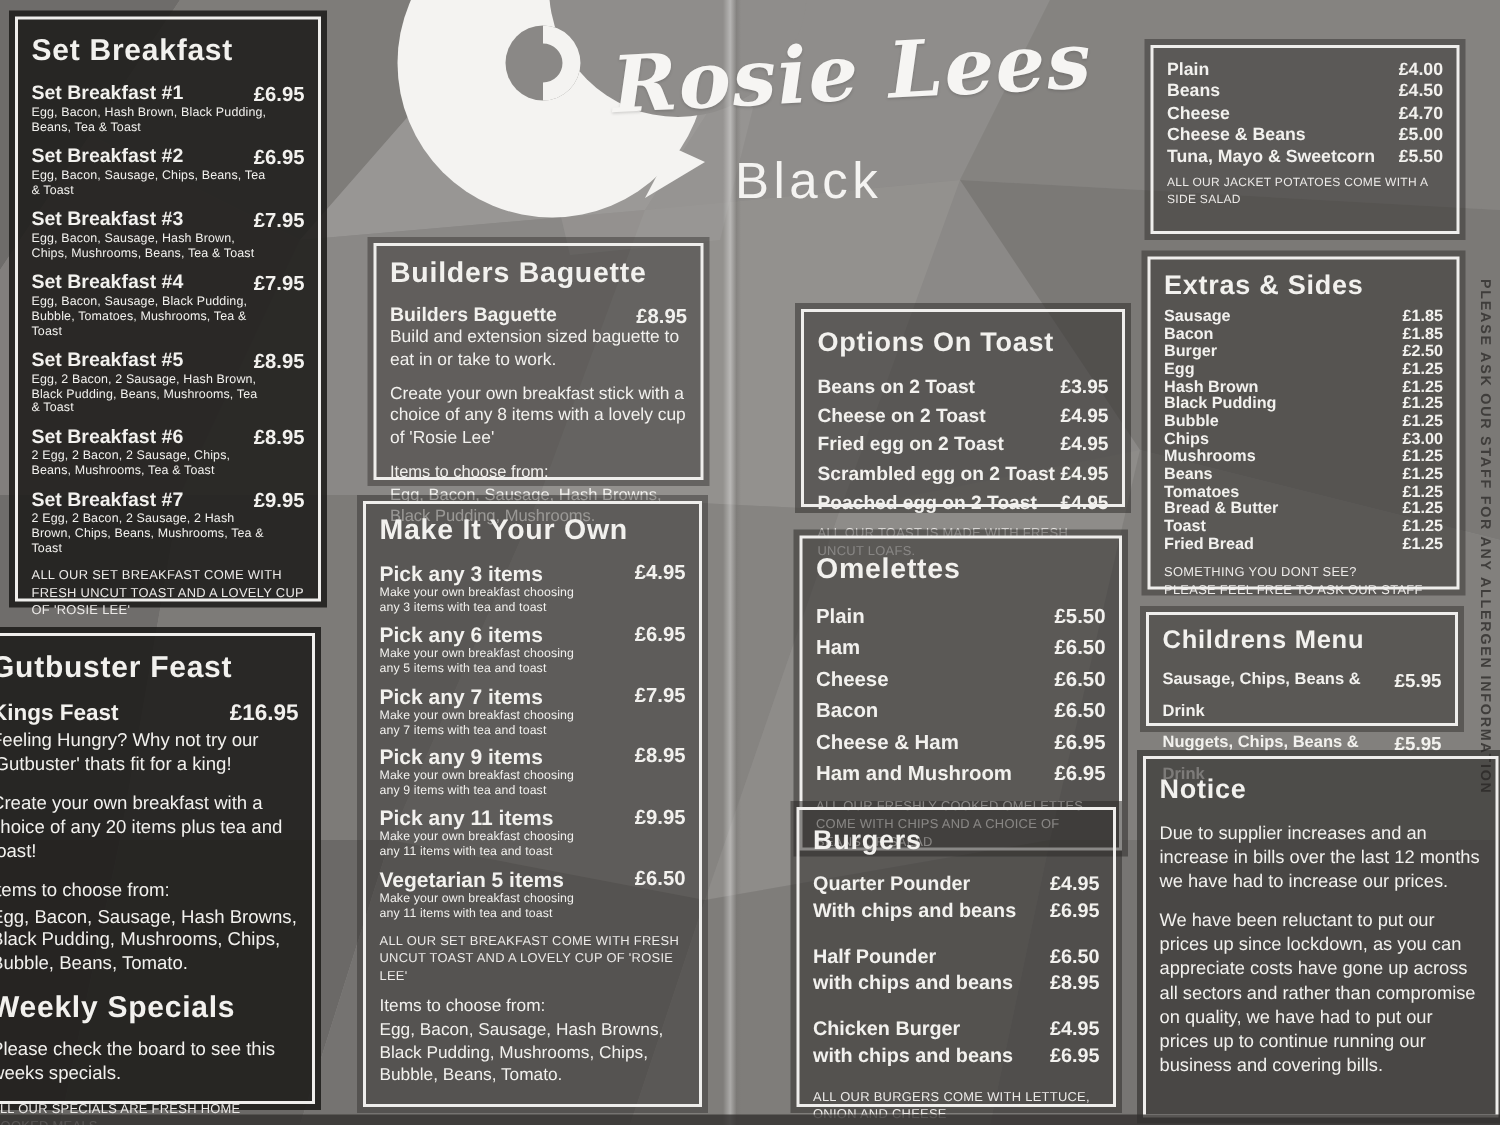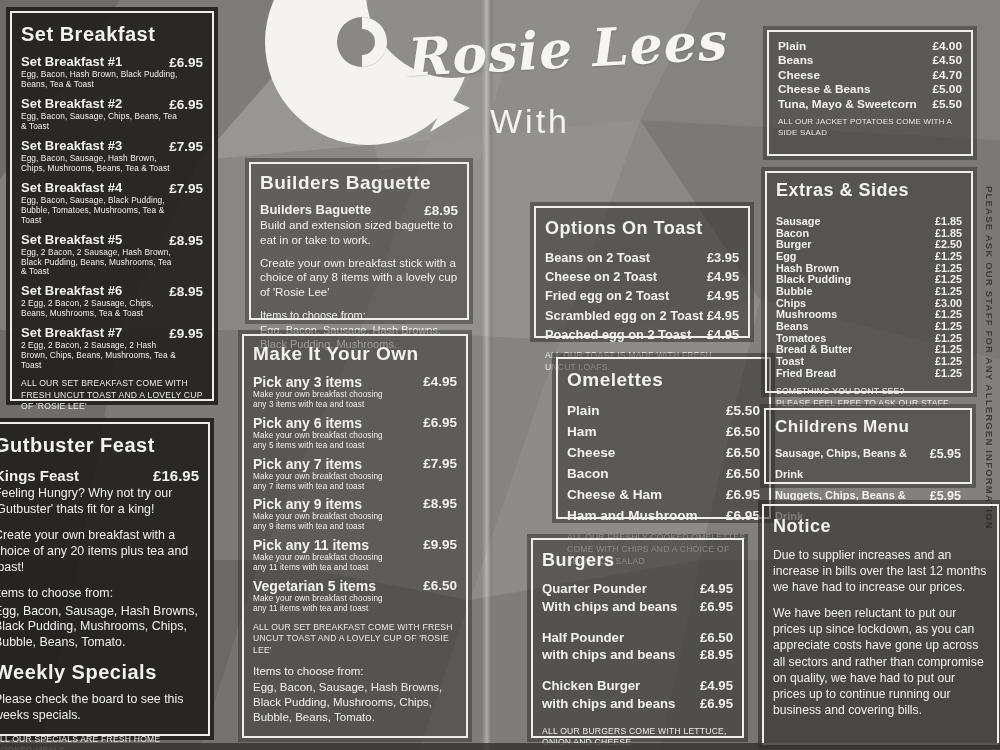--- a/index.html
+++ b/index.html
@@ -33,31 +33,31 @@
   #bb{left:245px;top:158px;width:228px;height:166px;padding-top:14px;}
   #bb .para{font-size:11.6px;margin-bottom:8px;}
   
   #my{left:238px;top:330px;width:234px;height:412px;padding-top:13px;}
   #my .it{margin-bottom:5px;}
   #my .n{font-size:14px;}
   #my .d{font-size:8.2px;max-width:130px;}
   
   #ot{left:530px;top:202px;width:224px;height:140px;}
   #ot .srow{font-size:12.8px;line-height:1.5;}
-  #om{left:529px;top:353px;width:223px;height:170px;margin-left:23px;}
+  #om{left:529px;top:353px;width:223px;height:218px;}
   #om .srow{font-size:13.6px;line-height:1.55;}
   #bu{left:527px;top:534px;width:221px;height:208px;}
   #bu .srow{font-size:13.2px;line-height:1.35;text-align:center;}
   #bu .grp{margin-bottom:13px;}
   
   #jp{left:763px;top:26px;width:214px;height:134px;padding-top:13px;}
   #jp .title{font-size:18px;margin-bottom:5px;}
   #jp .srow{font-size:11.8px;line-height:1.22;}
   #ex{left:761px;top:167px;width:216px;height:230px;padding-top:13px;}
-  #ex .title{font-size:18px;margin-bottom:15px;}
+  #ex .title{font-size:18px;margin-bottom:5px;}
   #ex .srow{font-size:10.8px;line-height:1.08;}
   #cm{left:760px;top:404px;width:216px;height:84px;padding-top:13px;}
   #cm .title{font-size:17px;margin-bottom:6px;}
   #cm .srow{font-size:11px;line-height:1.9;}
   #no{left:758px;top:500px;width:245px;height:249px;background:rgba(40,38,36,0.58);}
   #no .title{font-size:18px;margin-bottom:10px;}
   #no .para{font-size:12.2px;line-height:1.32;}
   .foot{margin-top:6px;}
   
   #logo-script{position:absolute;left:408px;top:18px;width:340px;font-family:"DejaVu Serif",serif;
@@ -106,21 +106,21 @@
       <circle cx="452" cy="-8" r="86" fill="#8f8d8b"></circle>
       <circle cx="362" cy="42" r="25" fill="#8a8886"></circle>
       <path d="M 362 17 A 25 25 0 0 1 362 67 L 362 55 A 13 13 0 0 0 362 29 Z" fill="#f4f3f1"></path>
       <polygon points="448,98 470,108 430,132" fill="#f4f3f1"></polygon>
     </g>
   </svg>
 
   <div id="fold"></div>
 
   <div id="logo-script">Rosie Lees</div>
-  <div id="logo-cafe">With</div>
+  <div id="logo-cafe">Black</div>
 
   <div id="allergen">PLEASE ASK OUR STAFF FOR ANY ALLERGEN INFORMATION</div>
 
   <div id="sb" class="box bx-dark">
     <div class="title">Set Breakfast</div>
     <div class="it">
       <div class="ithead">
           <span class="n">Set Breakfast #1</span>
           <span class="p">£6.95</span>
         </div>

